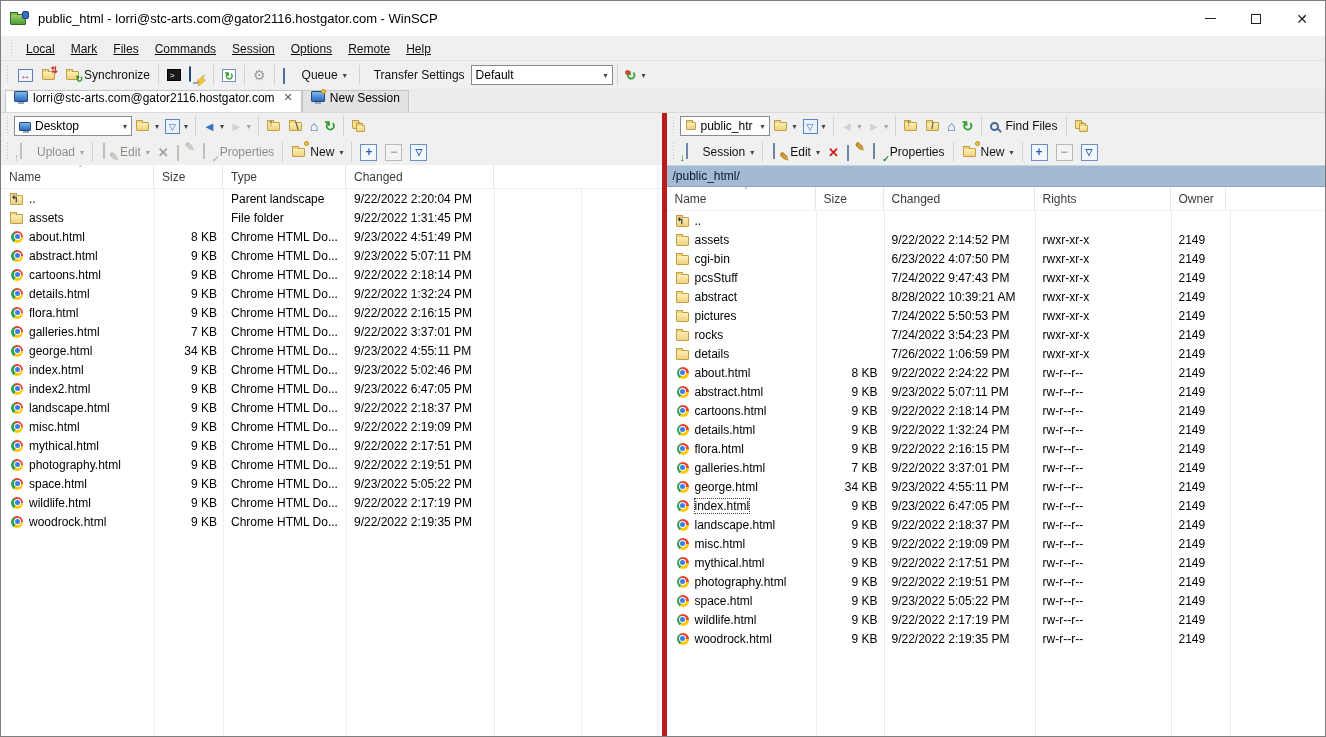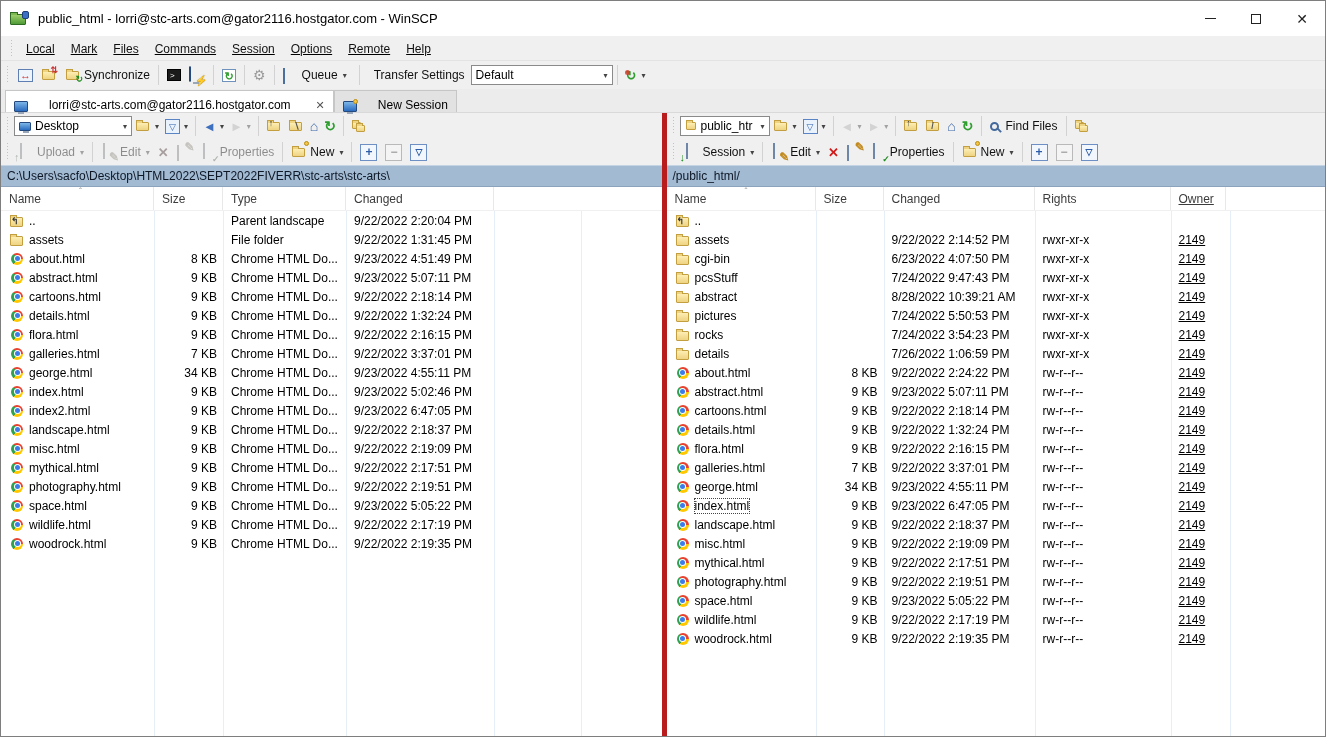--- a/index.html
+++ b/index.html
@@ -63,21 +63,21 @@
   .combo { background:#fff; border:1px solid #8a8a8a; height:20px; display:flex; align-items:center;
            padding:0 4px; gap:4px; }
   .combo .caret { margin-left:auto; }
   .icon-sync-circ { color:#2f9e2f; font-size:13px; font-weight:bold; position:relative; }
   .icon-sync-circ::after { content:""; position:absolute; left:-1px; top:2px; width:5px; height:5px;
      border-radius:50%; background:#d23c2a; opacity:.85; }
 
   
   .tabsbar { height:24px; background:#ececec; display:flex; align-items:flex-end; padding-left:4px;
              border-bottom:1px solid #d9d9d9; }
-  .stab { height:22px; display:flex; align-items:flex-end; gap:21px; padding:0 8px;
+  .stab { height:22px; display:flex; align-items:flex-start; gap:5px; padding:0 8px;
           border:1px solid #c6c6c6; border-bottom:none; background:#e2e2e2; font-size:12px; }
   .stab.active { background:#fff; }
   .stab .x { color:#555; font-size:11px; margin-left:4px; }
   .spark { position:absolute; right:-2px; top:-3px; width:5px; height:5px; background:#f4c542;
            border-radius:50%; border:1px solid #b98c12; }
 
   
   .panes { display:flex; height:625px; }
   .pane { width:661px; display:flex; flex-direction:column; }
   .pane.right { width:659px; margin-left:5px; }
@@ -129,21 +129,21 @@
     background:#eed382; border:1px solid #c49f3f; border-bottom:0; }
   .fi .up { position:absolute; left:2px; top:3px; font-size:9px; color:#333; font-weight:bold; z-index:2; }
   .fi .chrome { position:absolute; left:2px; top:2px; width:12px; height:12px; border-radius:50%;
     background:conic-gradient(from 330deg,#e8412e 0 120deg,#ffc800 0 240deg,#30a14e 0 360deg); }
   .fi .chrome::after { content:""; position:absolute; left:3.5px; top:3.5px; width:5px; height:5px;
     border-radius:50%; background:#3b7de8; box-shadow:0 0 0 1px #fff; }
 
   
   .lp .c-name { width:153px; } .lp .c-size { width:69px; } .lp .c-type { width:123px; } .lp .c-changed { width:148px; }
   .rp .c-name { width:149px; } .rp .c-size { width:68px; } .rp .c-changed { width:151px; }
-  .rp .c-rights { width:136px; } .rp .c-owner { width:55px;text-decoration:underline; }
+  .rp .c-rights { width:136px; } .rp .c-owner { width:55px; }
   .c-fill { flex:1; border-right:none !important; }
 </style>
 </head>
 <body>
 
 <div class="window">
 
   <div class="titlebar">
     <span class="app-icon">
         <span class="fold"></span>
@@ -324,23 +324,20 @@
         <span class="tbtn">
             <span class="pm-box">+</span>
           </span>
         <span class="tbtn">
             <span class="pm-box dim">−</span>
           </span>
         <span class="tbtn">
             <span class="pm-box" style="font-size:9px;">▽</span>
           </span>
       </div>
-      <div class="pathbar">
-          <span>C:\Users\sacfo\Desktop\HTML2022\SEPT2022FIVERR\stc-arts\stc-arts\</span>
-        </div>
       <div class="fheader">
         <span class="hcell c-name">
             <span>Name</span>
             <span class="sortmark">ˆ</span>
           </span>
         <span class="hcell c-size num">
             <span>Size</span>
           </span>
         <span class="hcell c-type">
             <span>Type</span>

